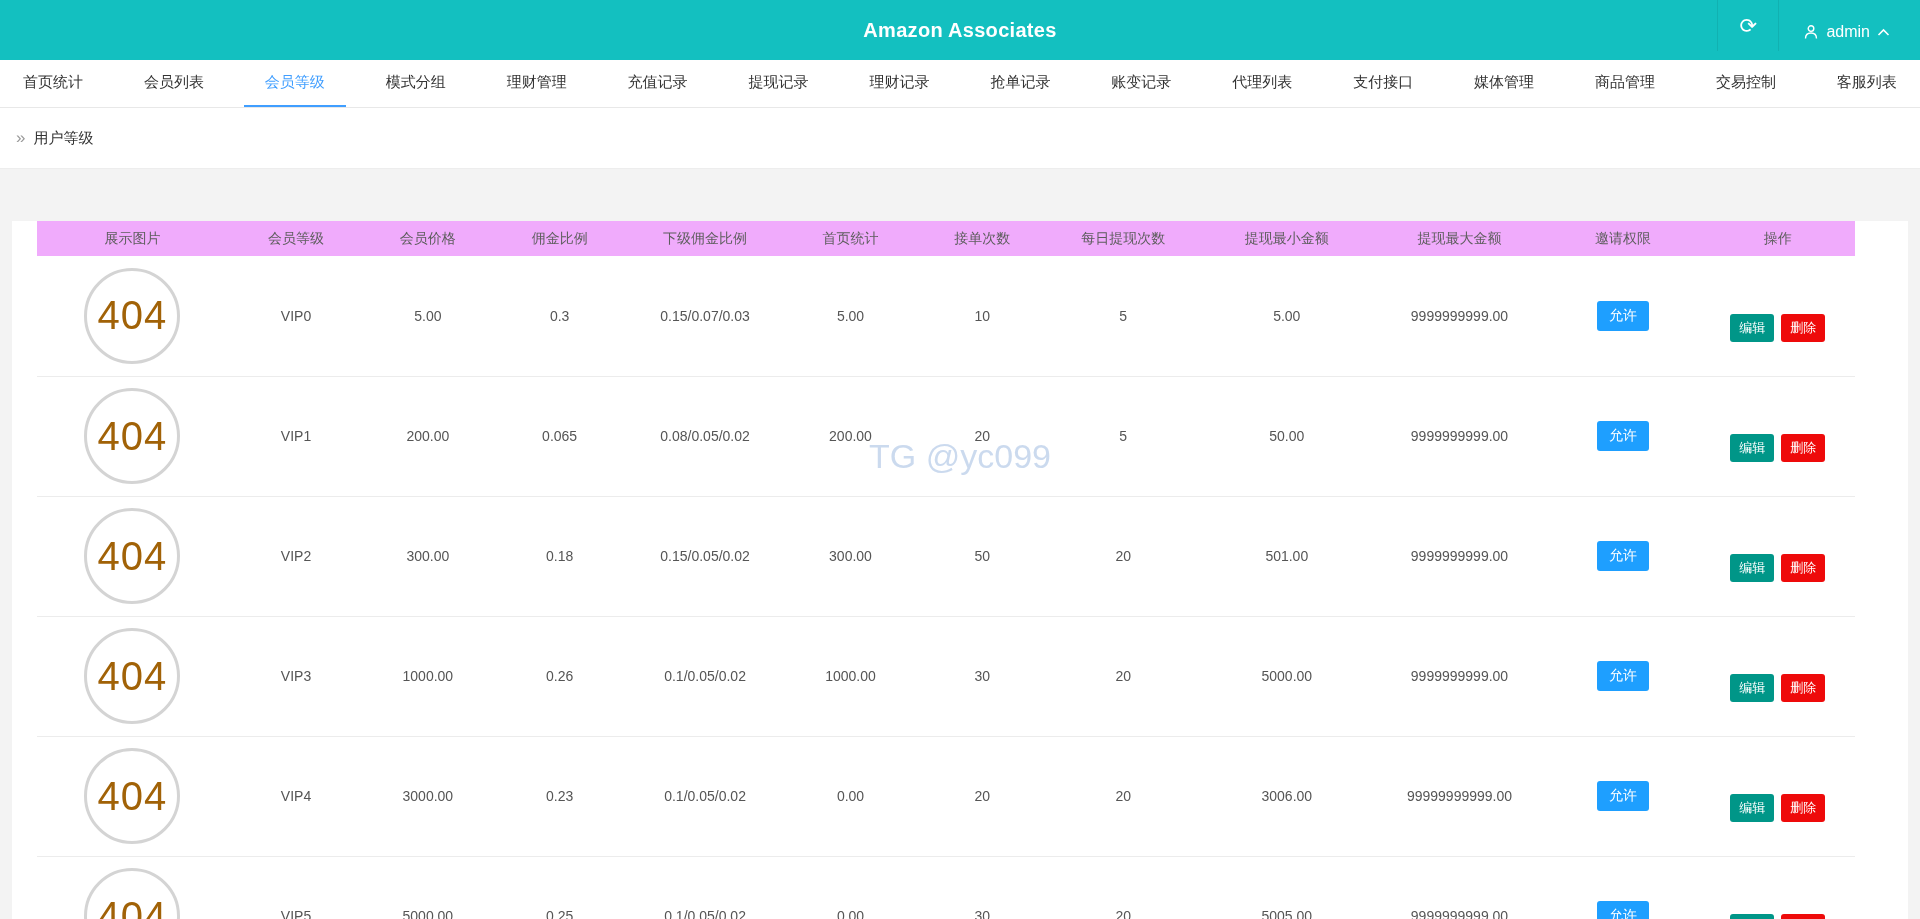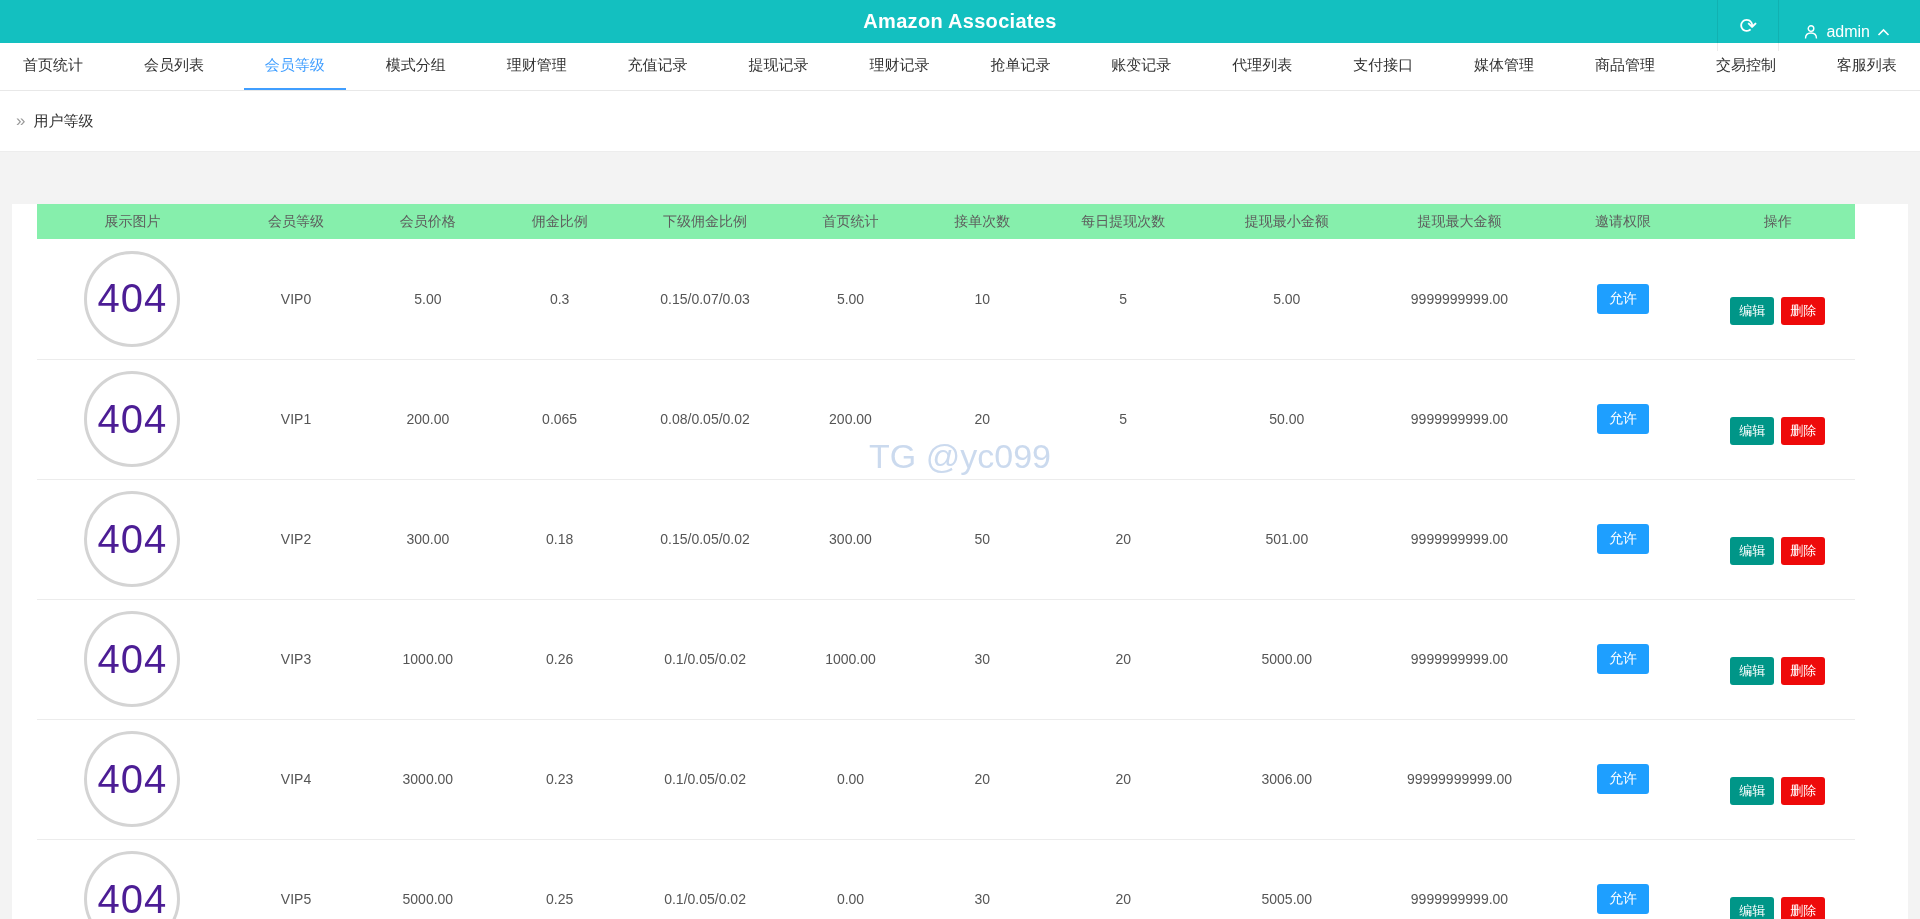--- a/index.html
+++ b/index.html
@@ -1,20 +1,20 @@
 <!DOCTYPE html>
 <html><head>
 <meta charset="utf-8">
 <style>
   * { margin:0; padding:0; box-sizing:border-box; }
   html,body { width:1920px; height:919px; overflow:hidden;
     font-family:"Liberation Sans","DejaVu Sans",sans-serif; background:#f3f3f3; }
 
   
-  .app-header { position:relative; height:43px; background:#13c0c0; color:#fff;
+  .app-header { position:relative; height:60px; background:#13c0c0; color:#fff;
     display:flex; align-items:center; justify-content:center; }
   .app-title { font-size:20px; font-weight:600; letter-spacing:.3px; }
   .header-right { position:absolute; right:0; top:0; height:51px; display:flex; align-items:stretch; }
   .refresh-btn { width:62px; display:flex; align-items:center; justify-content:center;
     border-left:1px solid rgba(0,0,0,.08); border-right:1px solid rgba(0,0,0,.08);
     cursor:pointer; font-size:21px; color:#fff; }
   .user-menu { display:flex; align-items:center; gap:7px; padding:0 30px 0 24px; cursor:pointer; font-size:16px;margin-top:13px; }
   .user-menu svg { display:block; }
 
   
@@ -28,29 +28,29 @@
   .breadcrumb-bar { height:61px; background:#fff; border-bottom:1px solid #ededed;
     display:flex; align-items:center; padding-left:16px; }
   .crumb-icon { color:#999; font-size:17px; margin-right:8px; }
   .crumb-label { font-size:15px; color:#333; }
 
   
   .content-gap { height:15px; }
   .panel { background:#fff; margin:0 12px; height:760px; position:relative; }
 
   table.grid { width:1818px; margin:37px 28px 0 25px; border-collapse:collapse; table-layout:fixed; }
-  .grid th { height:35px; background:#86efac; font-weight:400; font-size:14px; color:#5d5d5d;
+  .grid th { height:35px; background:#f0abfc; font-weight:400; font-size:14px; color:#5d5d5d;
     text-align:center; vertical-align:middle; }
   .grid td { height:120px; text-align:center; vertical-align:middle;
     font-size:14px; color:#555; border-bottom:1px solid #ececec; }
   .price { color:#64c864; }
 
   .img-404 { width:96px; height:96px; margin:0 auto; border:3px solid #d4d4d4; border-radius:50%;
     display:flex; align-items:center; justify-content:center;
-    color:#4c1d95; font-size:40px; font-weight:300; letter-spacing:1px; }
+    color:#a16207; font-size:40px; font-weight:300; letter-spacing:1px; }
 
   .btn { display:inline-block; border:none; border-radius:3px; color:#fff; cursor:pointer;
     font-family:inherit; }
   .btn-allow { background:#1E9FFF; font-size:14px; padding:6px 12px; }
   .btn-edit  { background:#009688; font-size:13px; padding:5px 9px; margin-right:7px;margin-top:24px; }
   .btn-del   { background:#ee0a0a; font-size:13px; padding:5px 9px; }
 
   .watermark { position:absolute; left:960px; top:437px; transform:translateX(-50%);
     font-size:34px; color:#c3d4ec; opacity:.85; white-space:nowrap; pointer-events:none; }
 </style>

